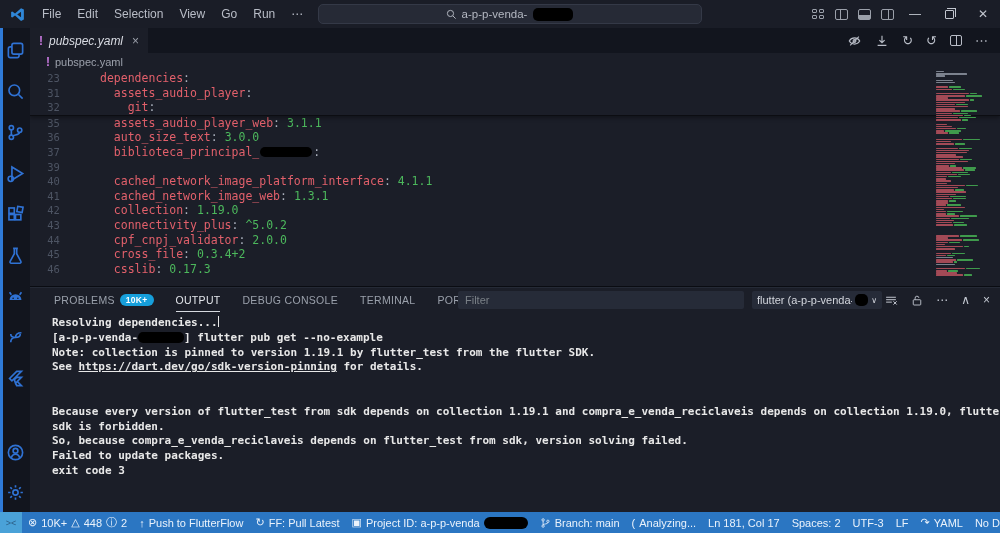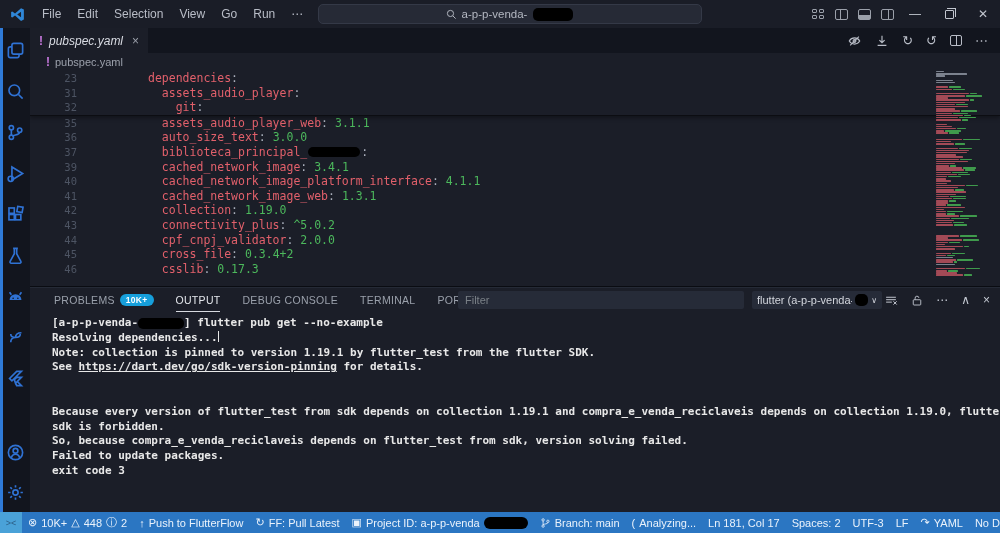--- a/index.html
+++ b/index.html
@@ -47,23 +47,23 @@
   #editor-actions svg { stroke:#b9bdc7; fill:none; stroke-width:1.3; }
   .split-ic { width:12px; height:11px; border:1px solid #b9bdc7; border-radius:2px; position:relative; }
   .split-ic::before { content:""; position:absolute; left:5px; top:0; bottom:0; border-left:1px solid #b9bdc7; }
 
   
   #breadcrumb { height:18px; background:#1b1e28; display:flex; align-items:center; gap:5px; padding-left:16px; font-size:11px; color:#9ba0ab; }
 
   
   #editor { flex:1; background:#1b1e28; position:relative; overflow:hidden; border-bottom:1px solid #0a0c12; }
   .code-row { display:flex; height:14.6px; line-height:14.6px; font-size:11.5px; white-space:pre; }
-  .code-row .gutter { width:60px; padding-right:13px; text-align:right; color:#4d5463; font-family:"DejaVu Sans Mono",monospace; font-size:10.5px; flex:none; }
+  .code-row .gutter { width:60px; padding-right:13px; text-align:center; color:#4d5463; font-family:"DejaVu Sans Mono",monospace; font-size:10.5px; flex:none; }
   .code-row .code { font-family:"DejaVu Sans Mono",monospace; padding-left:10px; }
-  .tok-k { color:#e2606b;margin-left:48px; } .tok-p { color:#aab0bc; } .tok-v { color:#4cb85c; } .tok-c { color:#7b8190; font-style:italic; }
+  .tok-k { color:#e2606b; } .tok-p { color:#aab0bc; } .tok-v { color:#4cb85c; } .tok-c { color:#7b8190; font-style:italic; }
   .redact { display:inline-block; background:#000; border-radius:5px; height:10px; vertical-align:middle; margin:0 1px; }
   #sticky { border-bottom:1px solid rgba(0,0,0,.55); box-shadow:0 2px 4px rgba(0,0,0,.35); position:relative; z-index:2; background:#1b1e28; }
   #minimap { position:absolute; top:0; right:2px; width:62px; bottom:0; z-index:3; }
   .mm-row { height:1.45px; margin-bottom:0.75px; display:flex; gap:1px; }
   .mm-seg { height:100%; border-radius:0.5px; }
 
   
   #panel { height:225px; background:#1b1e28; border-top:1px solid #252a36; display:flex; flex-direction:column; }
   #panel-header { height:24px; display:flex; align-items:center; padding-left:24px; position:relative; }
   .panel-tab { font-size:10.5px; letter-spacing:.3px; color:#9aa0ab; margin-right:22px; height:24px; display:flex; align-items:center; gap:5px; }
@@ -255,21 +255,21 @@
     <div id="editor">
       <div id="sticky">
           <div class="code-row"><span class="gutter">23</span><span class="code"><span class="tok-k">dependencies</span><span class="tok-p">:</span></span></div>
           <div class="code-row"><span class="gutter">31</span><span class="code"><span class="tok-k">  assets_audio_player</span><span class="tok-p">:</span></span></div>
           <div class="code-row"><span class="gutter">32</span><span class="code"><span class="tok-k">    git</span><span class="tok-p">:</span></span></div>
         </div>
       <div id="code-lines">
           <div class="code-row"><span class="gutter">35</span><span class="code"><span class="tok-k">  assets_audio_player_web</span><span class="tok-p">: </span><span class="tok-v">3.1.1</span></span></div>
           <div class="code-row"><span class="gutter">36</span><span class="code"><span class="tok-k">  auto_size_text</span><span class="tok-p">: </span><span class="tok-v">3.0.0</span></span></div>
           <div class="code-row"><span class="gutter">37</span><span class="code"><span class="tok-k">  biblioteca_principal_</span><span class="redact" style="width: 52px;"></span><span class="tok-p">:</span></span></div>
-          <div class="code-row"><span class="gutter">39</span><span class="code"><span class="tok-k">  cached_network_image</span><span class="tok-p">: </span><span class="tok-v">3.4.1</span></span></div>
+          <div class="code-row"><span class="gutter">39</span></div>
           <div class="code-row"><span class="gutter">40</span><span class="code"><span class="tok-k">  cached_network_image_platform_interface</span><span class="tok-p">: </span><span class="tok-v">4.1.1</span></span></div>
           <div class="code-row"><span class="gutter">41</span><span class="code"><span class="tok-k">  cached_network_image_web</span><span class="tok-p">: </span><span class="tok-v">1.3.1</span></span></div>
           <div class="code-row"><span class="gutter">42</span><span class="code"><span class="tok-k">  collection</span><span class="tok-p">: </span><span class="tok-v">1.19.0</span></span></div>
           <div class="code-row"><span class="gutter">43</span><span class="code"><span class="tok-k">  connectivity_plus</span><span class="tok-p">: </span><span class="tok-v">^5.0.2</span></span></div>
           <div class="code-row"><span class="gutter">44</span><span class="code"><span class="tok-k">  cpf_cnpj_validator</span><span class="tok-p">: </span><span class="tok-v">2.0.0</span></span></div>
           <div class="code-row"><span class="gutter">45</span><span class="code"><span class="tok-k">  cross_file</span><span class="tok-p">: </span><span class="tok-v">0.3.4+2</span></span></div>
           <div class="code-row"><span class="gutter">46</span><span class="code"><span class="tok-k">  csslib</span><span class="tok-p">: </span><span class="tok-v">0.17.3</span></span></div>
         </div>
       <div id="minimap">
           <div class="mm-row">
@@ -601,22 +601,22 @@
           <svg width="12" height="13" viewBox="0 0 16 16">
               <rect x="3" y="7" width="10" height="7" rx="1"></rect>
               <path d="M5.5 7V5a2.5 2.5 0 0 1 5-.5"></path>
             </svg>
           <span>⋯</span>
           <span>∧</span>
           <span>×</span>
         </div>
       </div>
       <div id="output-area">
+          <div class="out-line"><span>Resolving dependencies...</span><span class="out-cursor"></span></div>
           <div class="out-line"><span>[a-p-p-venda-</span><span class="out-redact"></span><span>] flutter pub get --no-example</span></div>
-          <div class="out-line"><span>Resolving dependencies...</span><span class="out-cursor"></span></div>
           <div class="out-line"><span>Note: collection is pinned to version 1.19.1 by flutter_test from the flutter SDK.</span></div>
           <div class="out-line"><span>See </span><span class="out-link">https://dart.dev/go/sdk-version-pinning</span><span> for details.</span></div>
           <div class="out-line"></div>
           <div class="out-line"></div>
           <div class="out-line"><span>Because every version of flutter_test from sdk depends on collection 1.19.1 and compra_e_venda_reciclaveis depends on collection 1.19.0, flutter_test from</span></div>
           <div class="out-line"><span>sdk is forbidden.</span></div>
           <div class="out-line"><span>So, because compra_e_venda_reciclaveis depends on flutter_test from sdk, version solving failed.</span></div>
           <div class="out-line"><span>Failed to update packages.</span></div>
           <div class="out-line"><span>exit code 3</span></div>
         </div>

